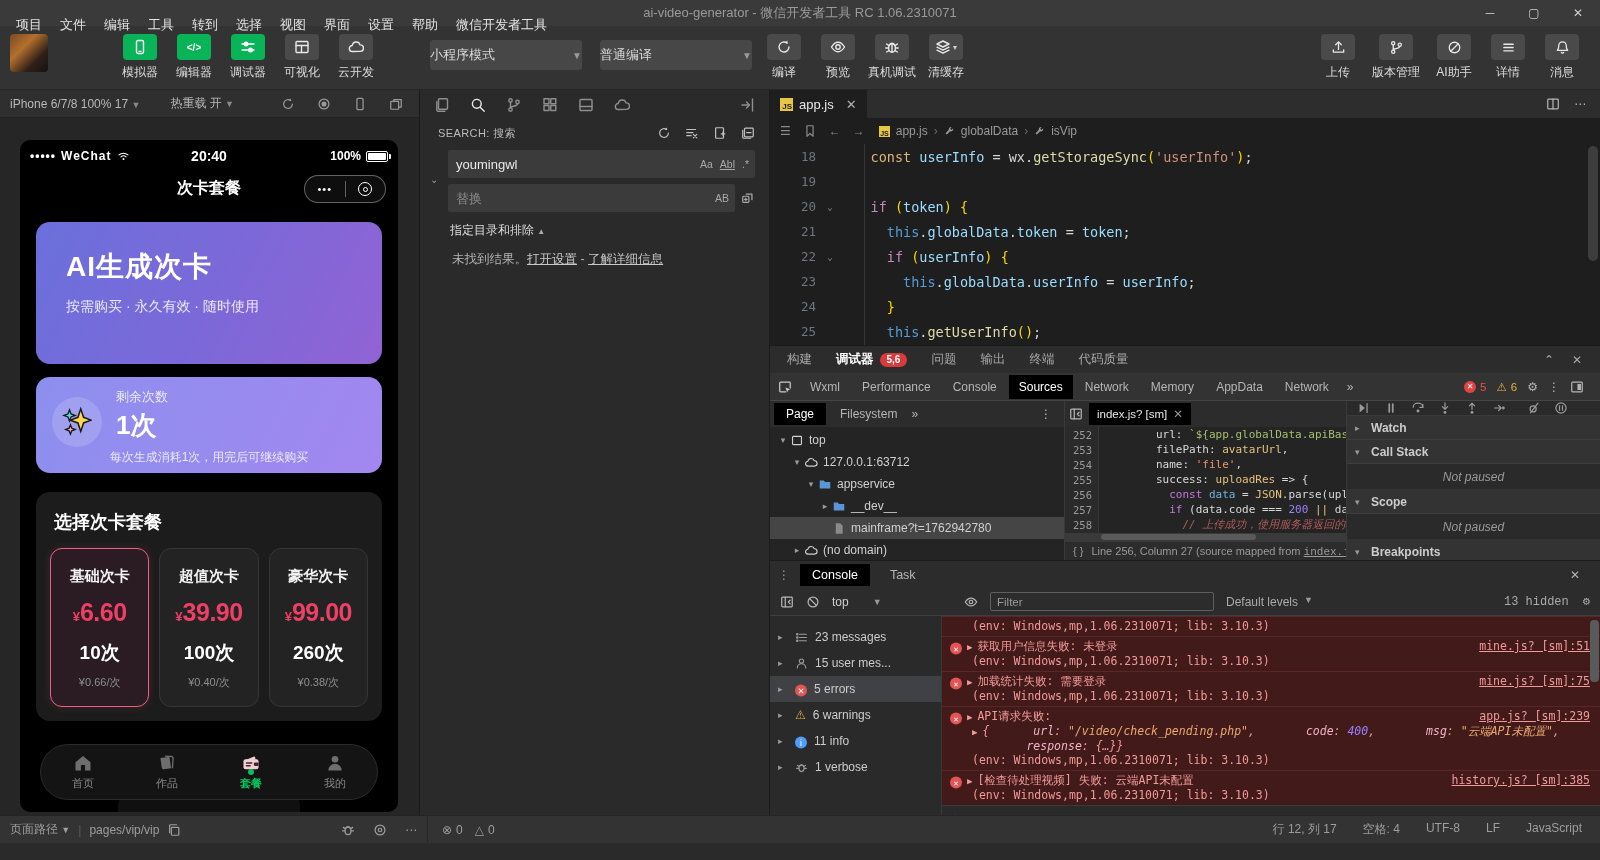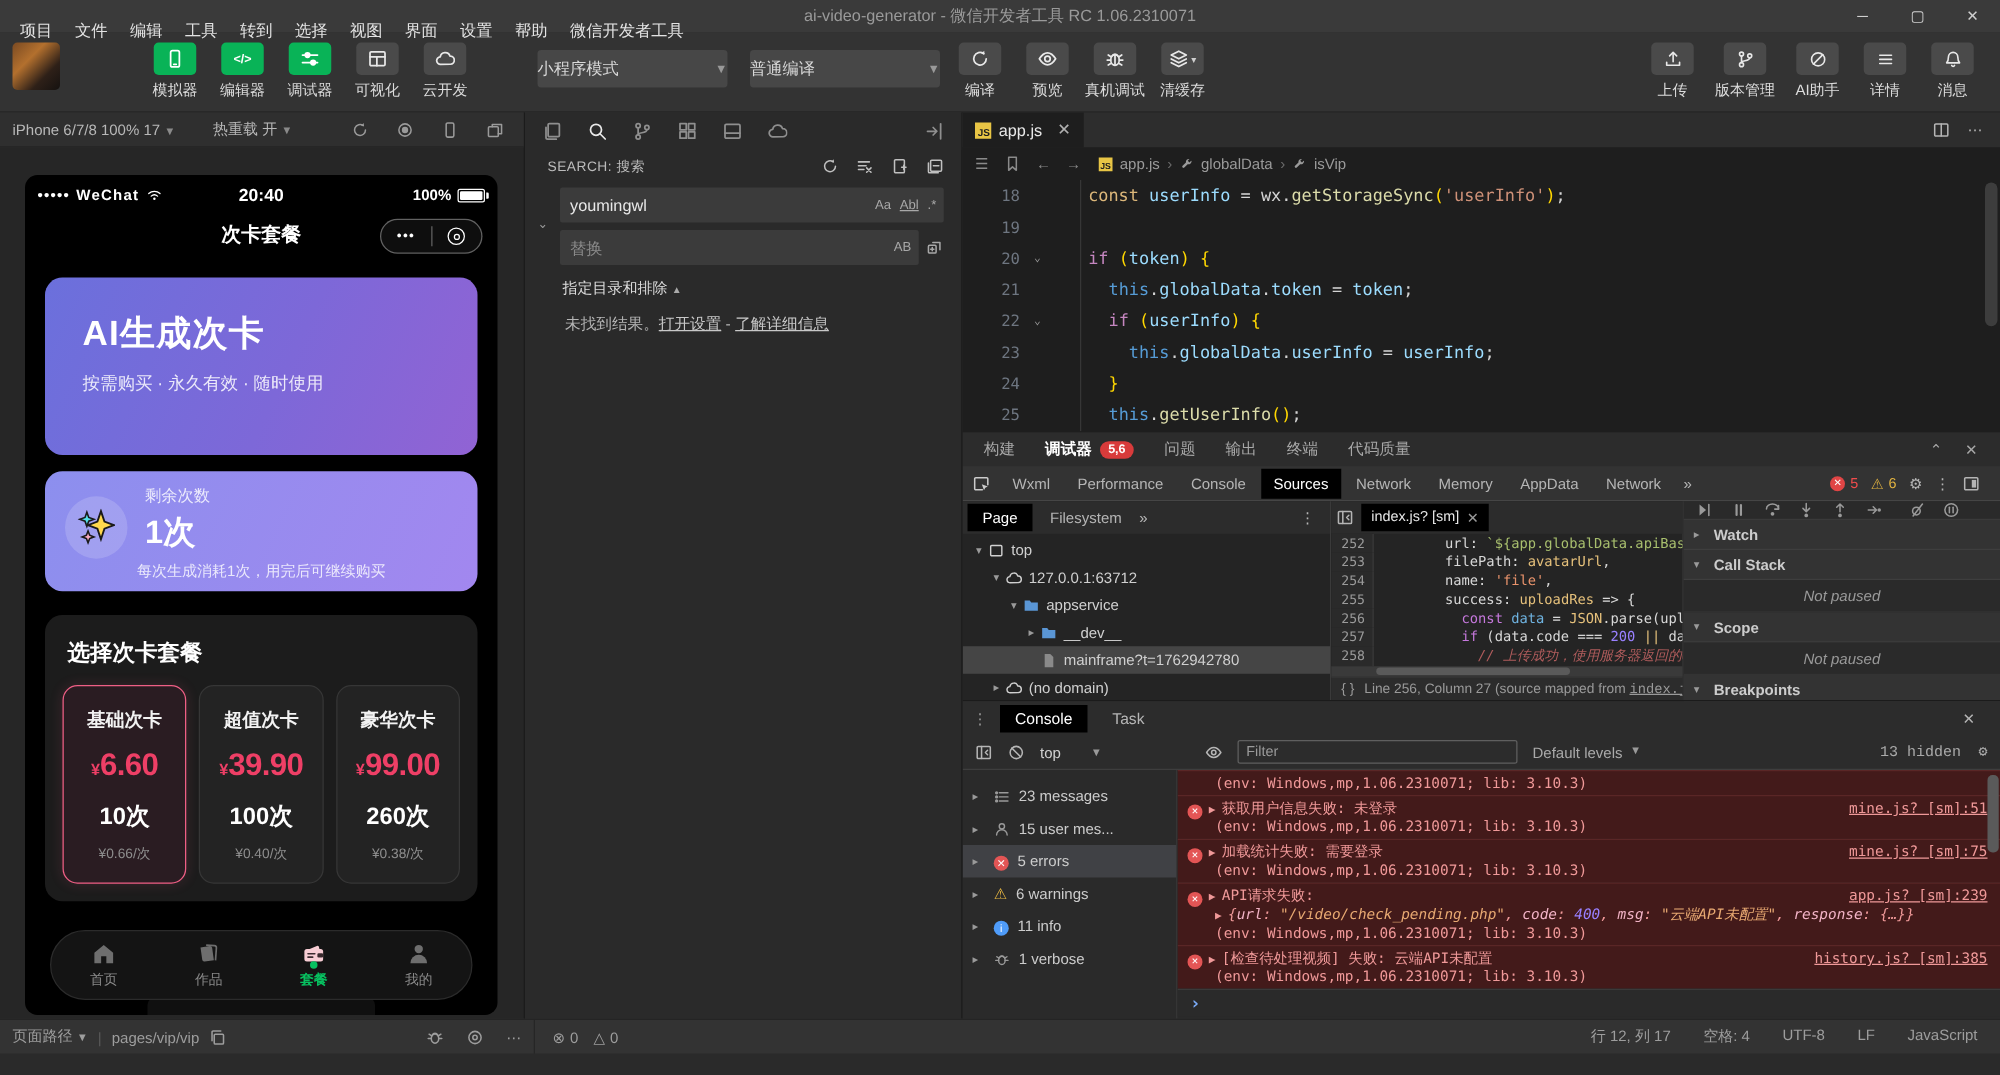--- a/index.html
+++ b/index.html
@@ -195,21 +195,21 @@
   .cs-row.sel { background:#404145; }
   .cs-row .exp { font-size:9px; color:#9a9a9a; width:10px; }
   .c-msgs { flex:1; min-width:0; background:#2a2a2a; font-family:"DejaVu Sans Mono","Liberation Mono",monospace; font-size:11.5px; position:relative; overflow:hidden; }
   .cmsg { background:#431a1a; border-top:1px solid #5a2626; padding:2px 10px 3px 8px; color:#f09999; }
   .cmsg .l1 { display:flex; align-items:baseline; gap:5px; }
   .cmsg .exp { font-size:9px; }
   .cmsg .lnk { margin-left:auto; text-decoration:underline; white-space:nowrap; }
   .erric { display:inline-flex; width:12px; height:12px; border-radius:50%; background:#e35555; color:#fff; font-size:8.5px; align-items:center; justify-content:center; flex:none; transform:translateY(1.5px); }
   .cenvl { padding-left:22px; }
   .cobj { padding-left:22px; font-style:italic; display:flex; gap:5px; align-items:baseline; }
-  .ok-opln { color:#f09999; } .ok-okey { color:#f2b3c6; } .ok-ostr { color:#e8a972; } .ok-onum { color:#9980ff; }
+  .ok-opln { color:#f09999; } .ok-okey { color:#f2b3c6;margin-left:44px; } .ok-ostr { color:#e8a972; } .ok-onum { color:#9980ff; }
   .cprompt { height:22px; display:flex; align-items:center; padding-left:10px; color:#7cacf8; font-size:14px; font-weight:bold; background:#2a2a2a; border-top:1px solid #3a3a3a; }
   .c-scroll { position:absolute; right:1px; top:4px; width:9px; height:62px; background:#5a5a5a; border-radius:4px; }
 
   
   .statusbar { position:absolute; left:0; top:815px; width:1600px; height:28px; background:#333333; border-top:1px solid #242424; display:flex; align-items:center; color:#9d9d9d; font-size:12px; }
   .sb-left { width:428px; display:flex; align-items:center; gap:8px; padding:0 10px; border-right:1px solid #262626; height:100%; }
   .sb-left .caret { font-size:9px; }
   .sb-left .vline { color:#5a5a5a; }
   .sb-lic { margin-left:auto; display:flex; gap:18px; align-items:center; color:#9d9d9d; }
   .sb-counts { display:flex; align-items:center; gap:12px; padding:0 14px; }

